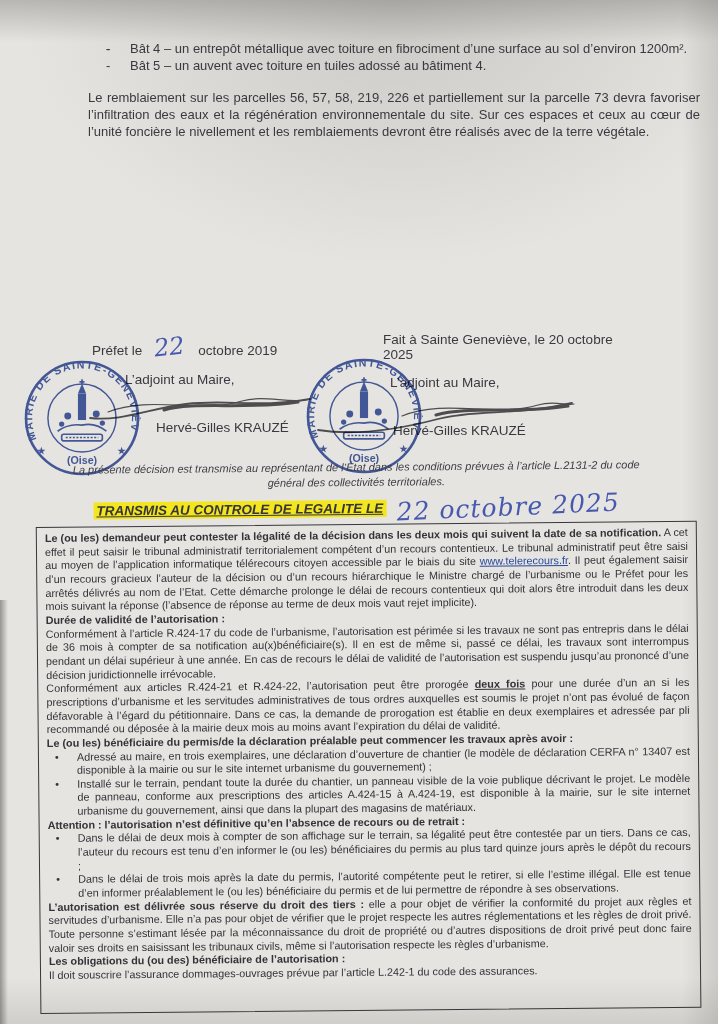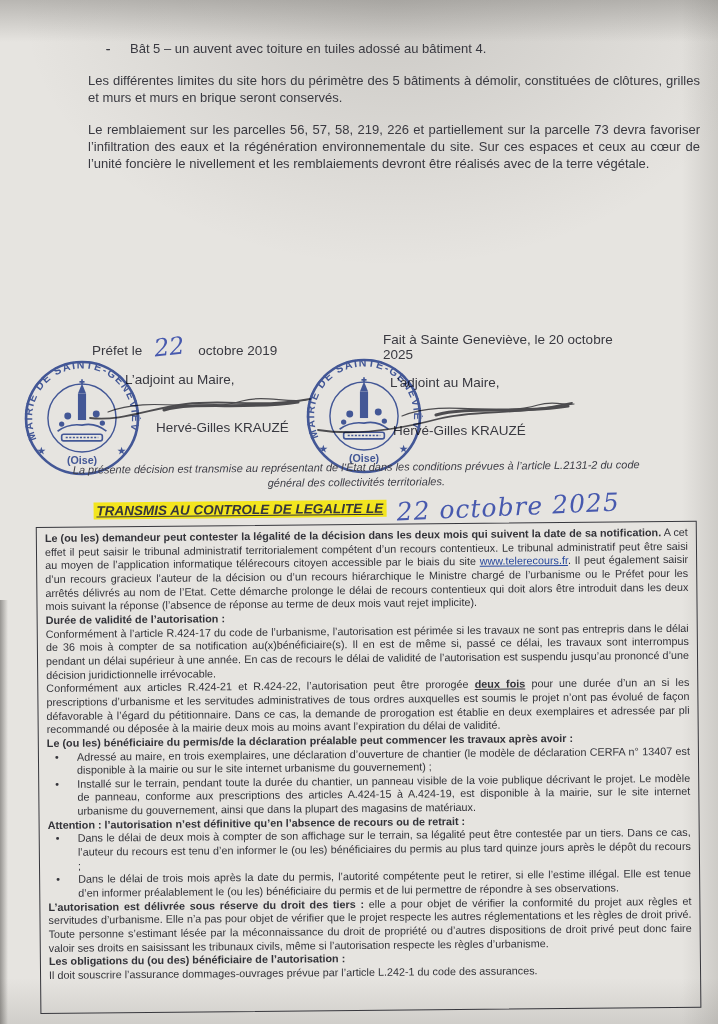--- a/index.html
+++ b/index.html
@@ -66,27 +66,27 @@
 <div>
   <div class="edge-left"></div>
 
   <div class="top-text">
     <div class="ulist">
       <div class="li">
         <span class="dash">-</span>
       </div>
       <div class="li">
         <span class="dash">-</span>
+        <span>Bât 4 – un entrepôt métallique avec toiture en fibrociment d’une surface au sol d’environ 1200m².</span>
       </div>
       <div class="li">
         <span class="dash">-</span>
         <span>Bât 5 – un auvent avec toiture en tuiles adossé au bâtiment 4.</span>
       </div>
     </div>
-    <p>Les différentes limites du site hors du périmètre des 5 bâtiments à démolir, constituées de clôtures, grilles et murs et murs en brique seront conservés.</p>
     <p>Le remblaiement sur les parcelles 56, 57, 58, 219, 226 et partiellement sur la parcelle 73 devra favoriser l’infiltration des eaux et la régénération environnementale du site. Sur ces espaces et ceux au cœur de l’unité foncière le nivellement et les remblaiements devront être réalisés avec de la terre végétale.</p>
   </div>
 
   <div class="sig-area">
     <div class="fait">Fait à Sainte Geneviève, le 20 octobre 2025</div>
     <div class="affiche">
       <span>Préfet le</span>
       <span class="hand hand-day">22</span>
       <span>octobre 2019</span>
     </div>

